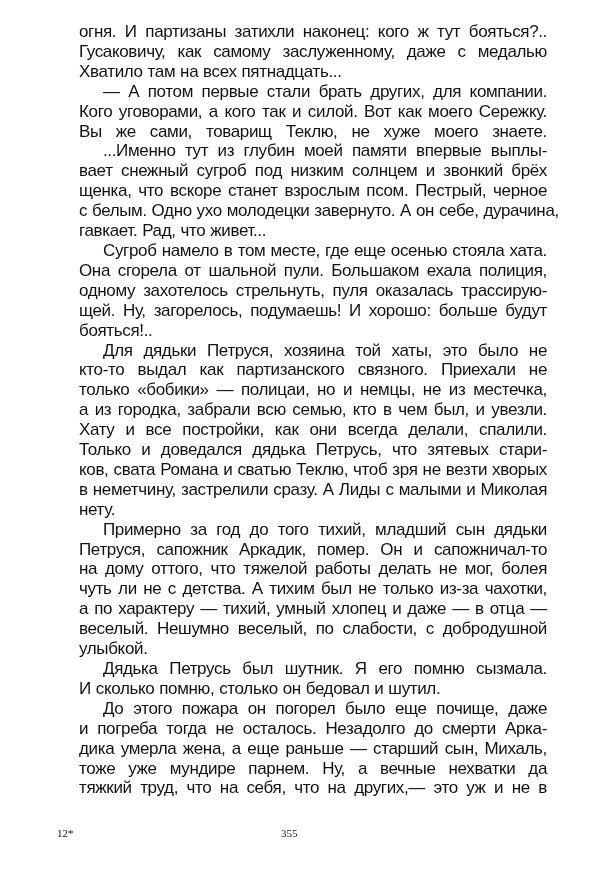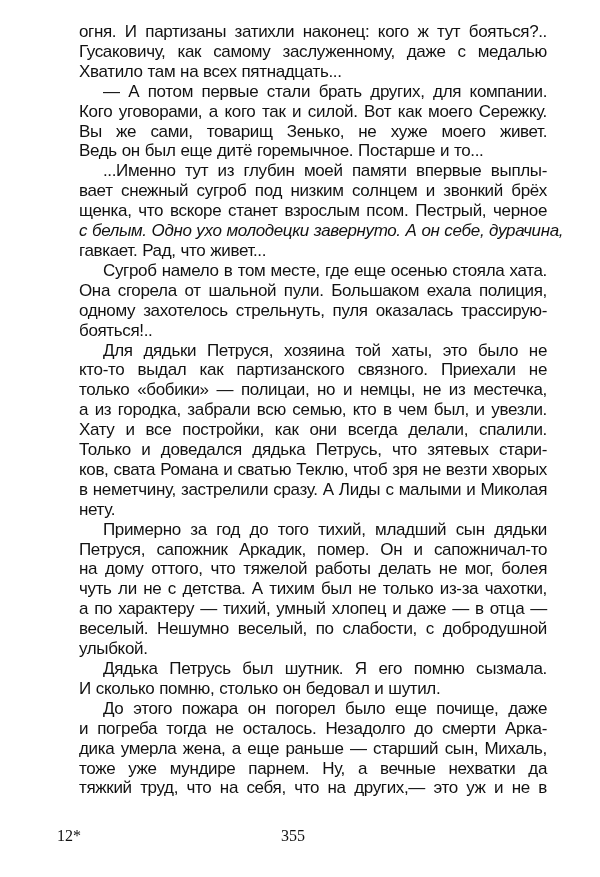--- a/index.html
+++ b/index.html
@@ -14,51 +14,51 @@
     font-size: 17px; line-height: 19.9px;
     text-align: justify; text-indent: 24px;
     letter-spacing: -0.35px; word-spacing: 0.5px;
     transform-origin: left top;
   }
   .line { display: block; white-space: nowrap; text-align: justify; text-align-last: justify; }
   .line.last { text-align-last: left; }
   .line.indent { padding-left: 24px; }
   .footer {
     position: absolute; top: 827px; left: 55px; width: 492px; height: 20px;
-    font-family: "Liberation Serif", "DejaVu Serif", serif; font-size: 16px; color: #111;
+    font-family: "Liberation Serif", "DejaVu Serif", serif; font-size: 11px; color: #111;
   }
   .sig { position: absolute; left: 2px; top: 0; }
   .pagenum { position: absolute; left: 226px; top: 0; }
 </style>
 </head>
 <body>
 
 <div class="page" id="page">
     <div class="para">
       <span class="line">огня. И партизаны затихли наконец: кого ж тут бояться?..</span>
       <span class="line">Гусаковичу, как самому заслуженному, даже с медалью</span>
       <span class="line last">Хватило там на всех пятнадцать...</span>
     </div>
     <div class="para">
       <span class="line indent">— А потом первые стали брать других, для компании.</span>
       <span class="line">Кого уговорами, а кого так и силой. Вот как моего Сережку.</span>
-      <span class="line">Вы же сами, товарищ Зенько, не хуже моего живет.</span>
-      <span class="line last">Ведь он был еще дитё горемычное. Постарше и то...</span>
+      <span class="line">Вы же сами, товарищ Теклю, не хуже моего знаете.</span>
     </div>
     <div class="para">
       <span class="line indent">...Именно тут из глубин моей памяти впервые выплы-</span>
       <span class="line">вает снежный сугроб под низким солнцем и звонкий брёх</span>
       <span class="line">щенка, что вскоре станет взрослым псом. Пестрый, черное</span>
-      <span class="line" style="transform: scaleX(0.998225); transform-origin: left center; width: 492.875px; font-style: italic;">с белым. Одно ухо молодецки завернуто. А он себе, дурачина,</span>
+      <span class="line" style="transform: scaleX(0.998225); transform-origin: left center; width: 492.875px;">с белым. Одно ухо молодецки завернуто. А он себе, дурачина,</span>
       <span class="line last">гавкает. Рад, что живет...</span>
     </div>
     <div class="para">
       <span class="line indent">Сугроб намело в том месте, где еще осенью стояла хата.</span>
       <span class="line">Она сгорела от шальной пули. Большаком ехала полиция,</span>
       <span class="line">одному захотелось стрельнуть, пуля оказалась трассирую-</span>
+      <span class="line">щей. Ну, загорелось, подумаешь! И хорошо: больше будут</span>
       <span class="line last">бояться!..</span>
     </div>
     <div class="para">
       <span class="line indent">Для дядьки Петруся, хозяина той хаты, это было не</span>
       <span class="line">кто-то выдал как партизанского связного. Приехали не</span>
       <span class="line">только «бобики» — полицаи, но и немцы, не из местечка,</span>
       <span class="line">а из городка, забрали всю семью, кто в чем был, и увезли.</span>
       <span class="line">Хату и все постройки, как они всегда делали, спалили.</span>
       <span class="line">Только и доведался дядька Петрусь, что зятевых стари-</span>
       <span class="line">ков, свата Романа и сватью Теклю, чтоб зря не везти хворых</span>

